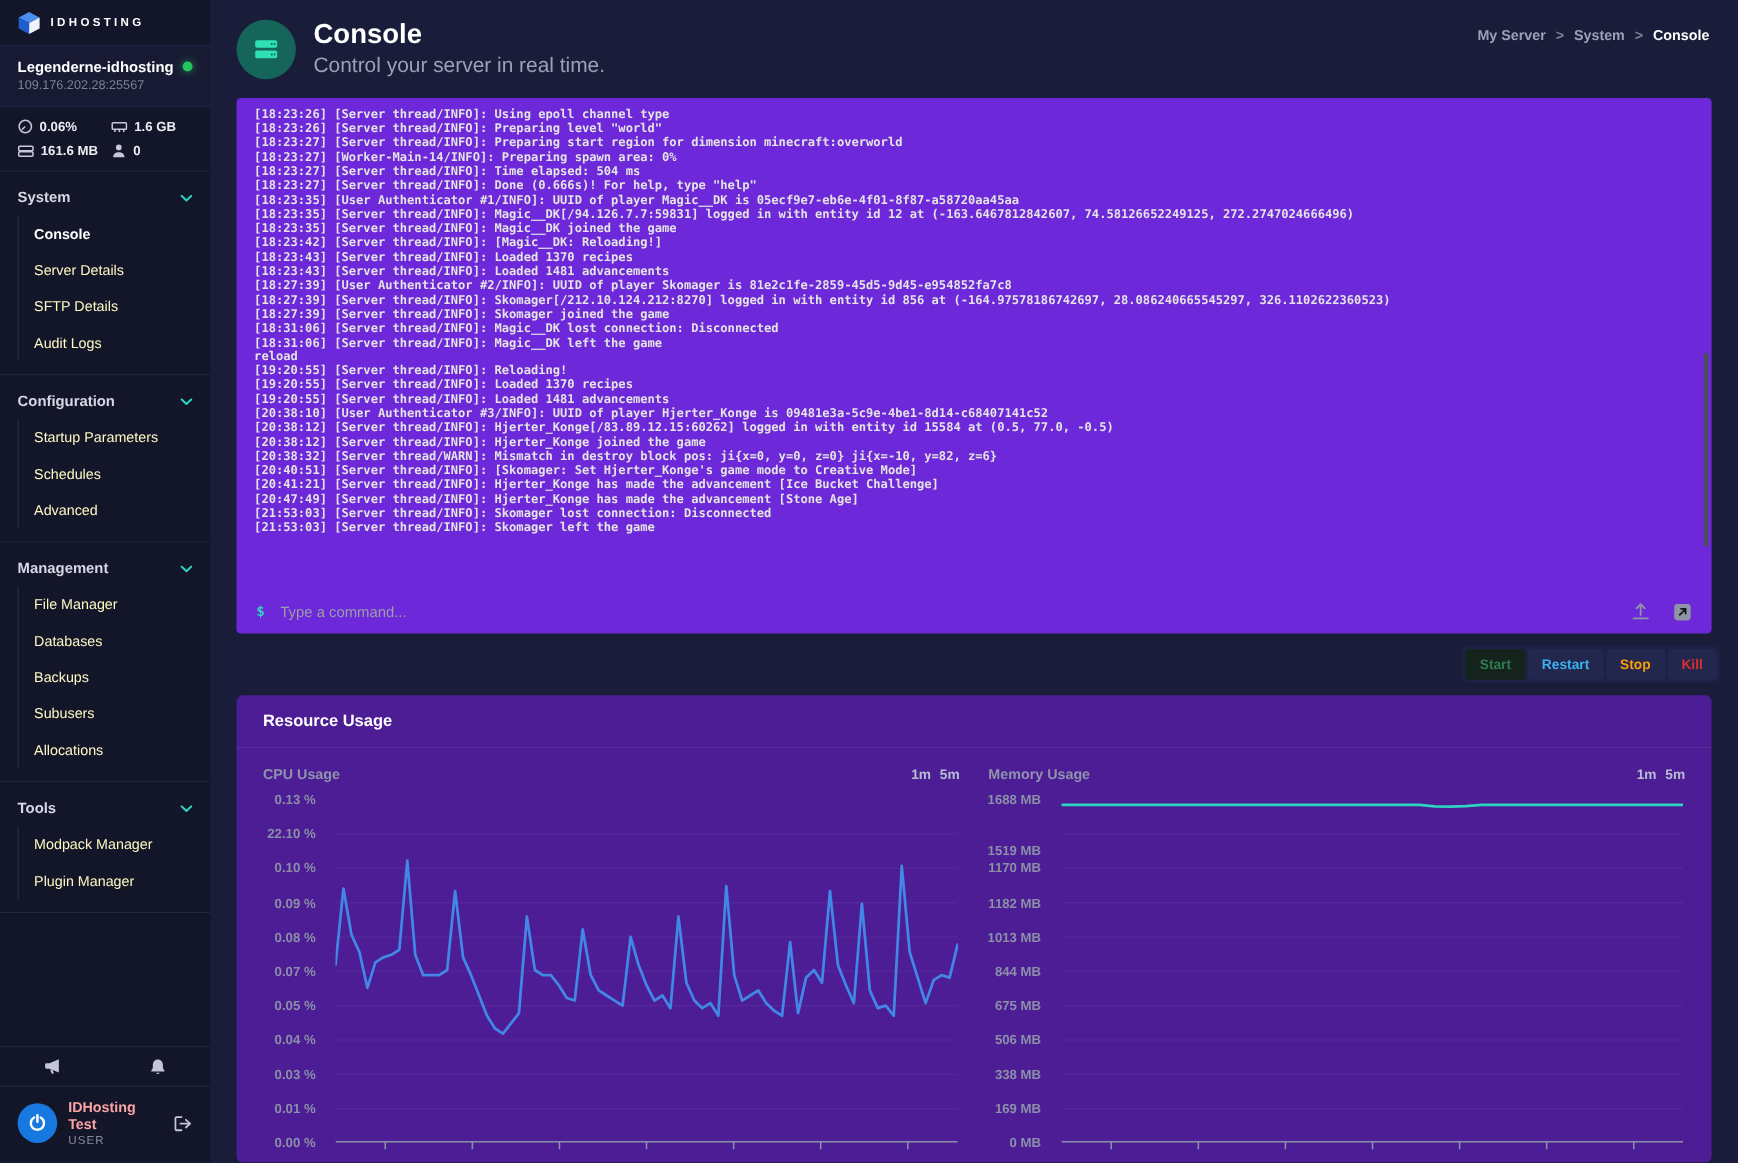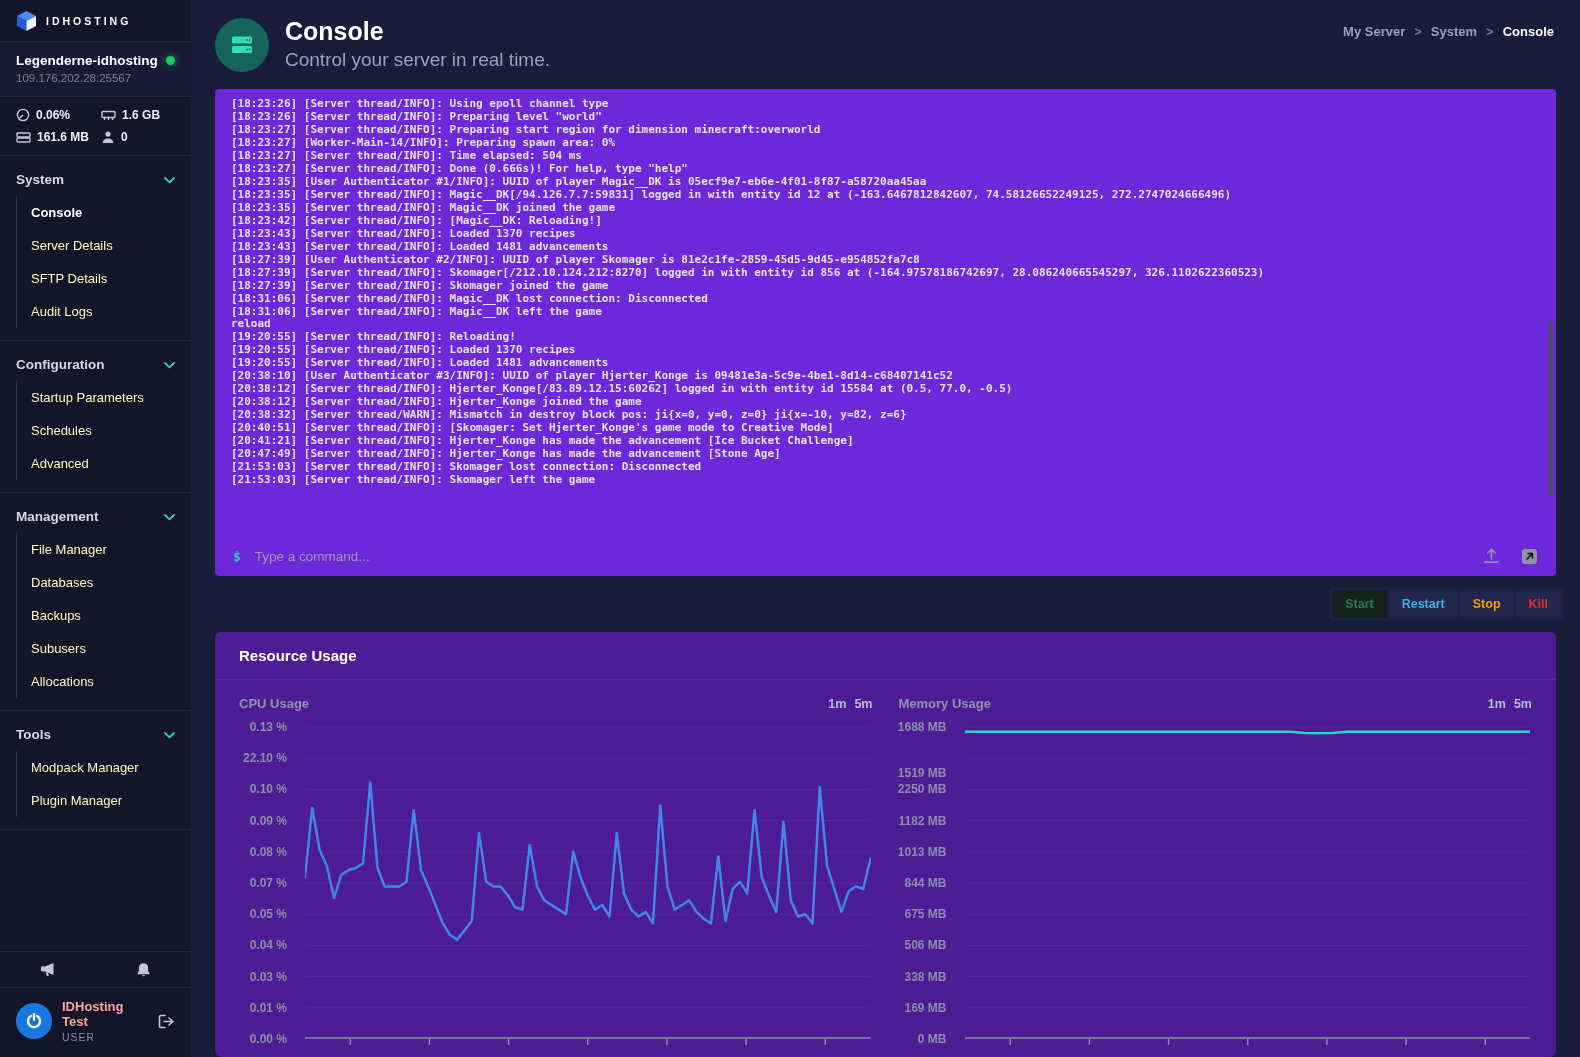--- a/index.html
+++ b/index.html
@@ -373,21 +373,21 @@
             <span class="chart-title">Memory Usage</span>
             <span class="chart-ranges">
                 <span class="range">1m</span>
                 <span class="range">5m</span>
               </span>
           </div>
           <div class="chart-body">
             <div class="ylabels">
                 <div class="ylabel" style="top: -7px;">1688 MB</div>
                 <div class="ylabel" style="top: 23px; margin-top: 16px;">1519 MB</div>
-                <div class="ylabel" style="top: 55.4px;">2250 MB</div>
+                <div class="ylabel" style="top: 55.4px;">1170 MB</div>
                 <div class="ylabel" style="top: 86.6px;">1182 MB</div>
                 <div class="ylabel" style="top: 117.8px;">1013 MB</div>
                 <div class="ylabel" style="top: 149px;">844 MB</div>
                 <div class="ylabel" style="top: 180.2px;">675 MB</div>
                 <div class="ylabel" style="top: 211.4px;">506 MB</div>
                 <div class="ylabel" style="top: 242.6px;">338 MB</div>
                 <div class="ylabel" style="top: 273.8px;">169 MB</div>
                 <div class="ylabel" style="top: 305px;">0 MB</div>
               </div>
             <div class="plot">

